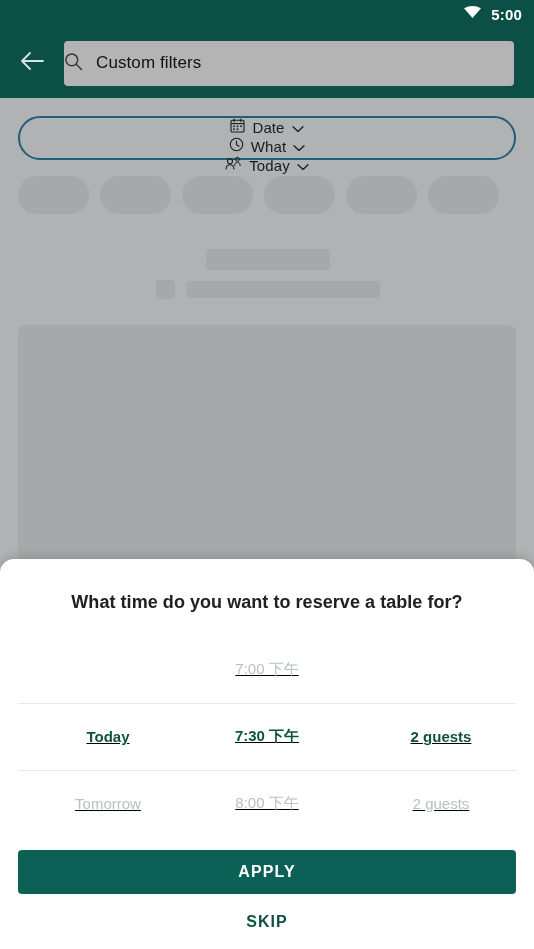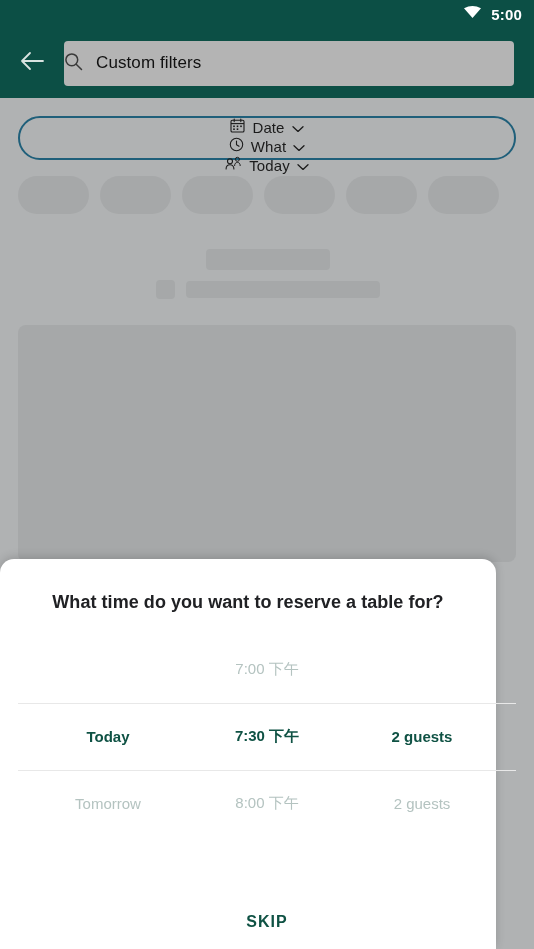--- a/index.html
+++ b/index.html
@@ -135,39 +135,40 @@
   .skel-image {
     position: absolute; top: 227px; left: 18px;
     width: 498px; height: 237px;
     background: #a6a8a9;
     border-radius: 8px;
   }
 
   
   .sheet {
     position: absolute; left: 0; bottom: 0;
-    width: 496px; height: 390px;
+    width: 534px; height: 390px;
     background: #ffffff;
     border-radius: 14px 14px 0 0;
     box-shadow: 0 -2px 10px rgba(0,0,0,0.16);
   }
   .sheet-title {
     margin-top: 33px;
     text-align: center;
     font-size: 18px;
     font-weight: bold;
     color: #202124;
     letter-spacing: 0.05px;
   }
 
   
   .picker {
     position: relative;
     margin-top: 23px;
     height: 202px;
+    text-decoration: underline;
   }
   .picker-row {
     position: relative;
     display: flex;
     align-items: center;
     height: 67px;
   }
   .picker-col {
     flex: 1;
     text-align: center;
@@ -353,17 +354,18 @@
       <div class="picker-sep sep-bot"></div>
 
       <div class="picker-row row-dim">
         <div class="picker-col c1">Tomorrow</div>
         <div class="picker-col c2">8:00 下午</div>
         <div class="picker-col c3">2 guests</div>
       </div>
 
     </div>
 
+    <button class="apply-btn">APPLY</button>
     <button class="skip-btn">SKIP</button>
 
   </div>
 
 </div>
 
 </body></html>

